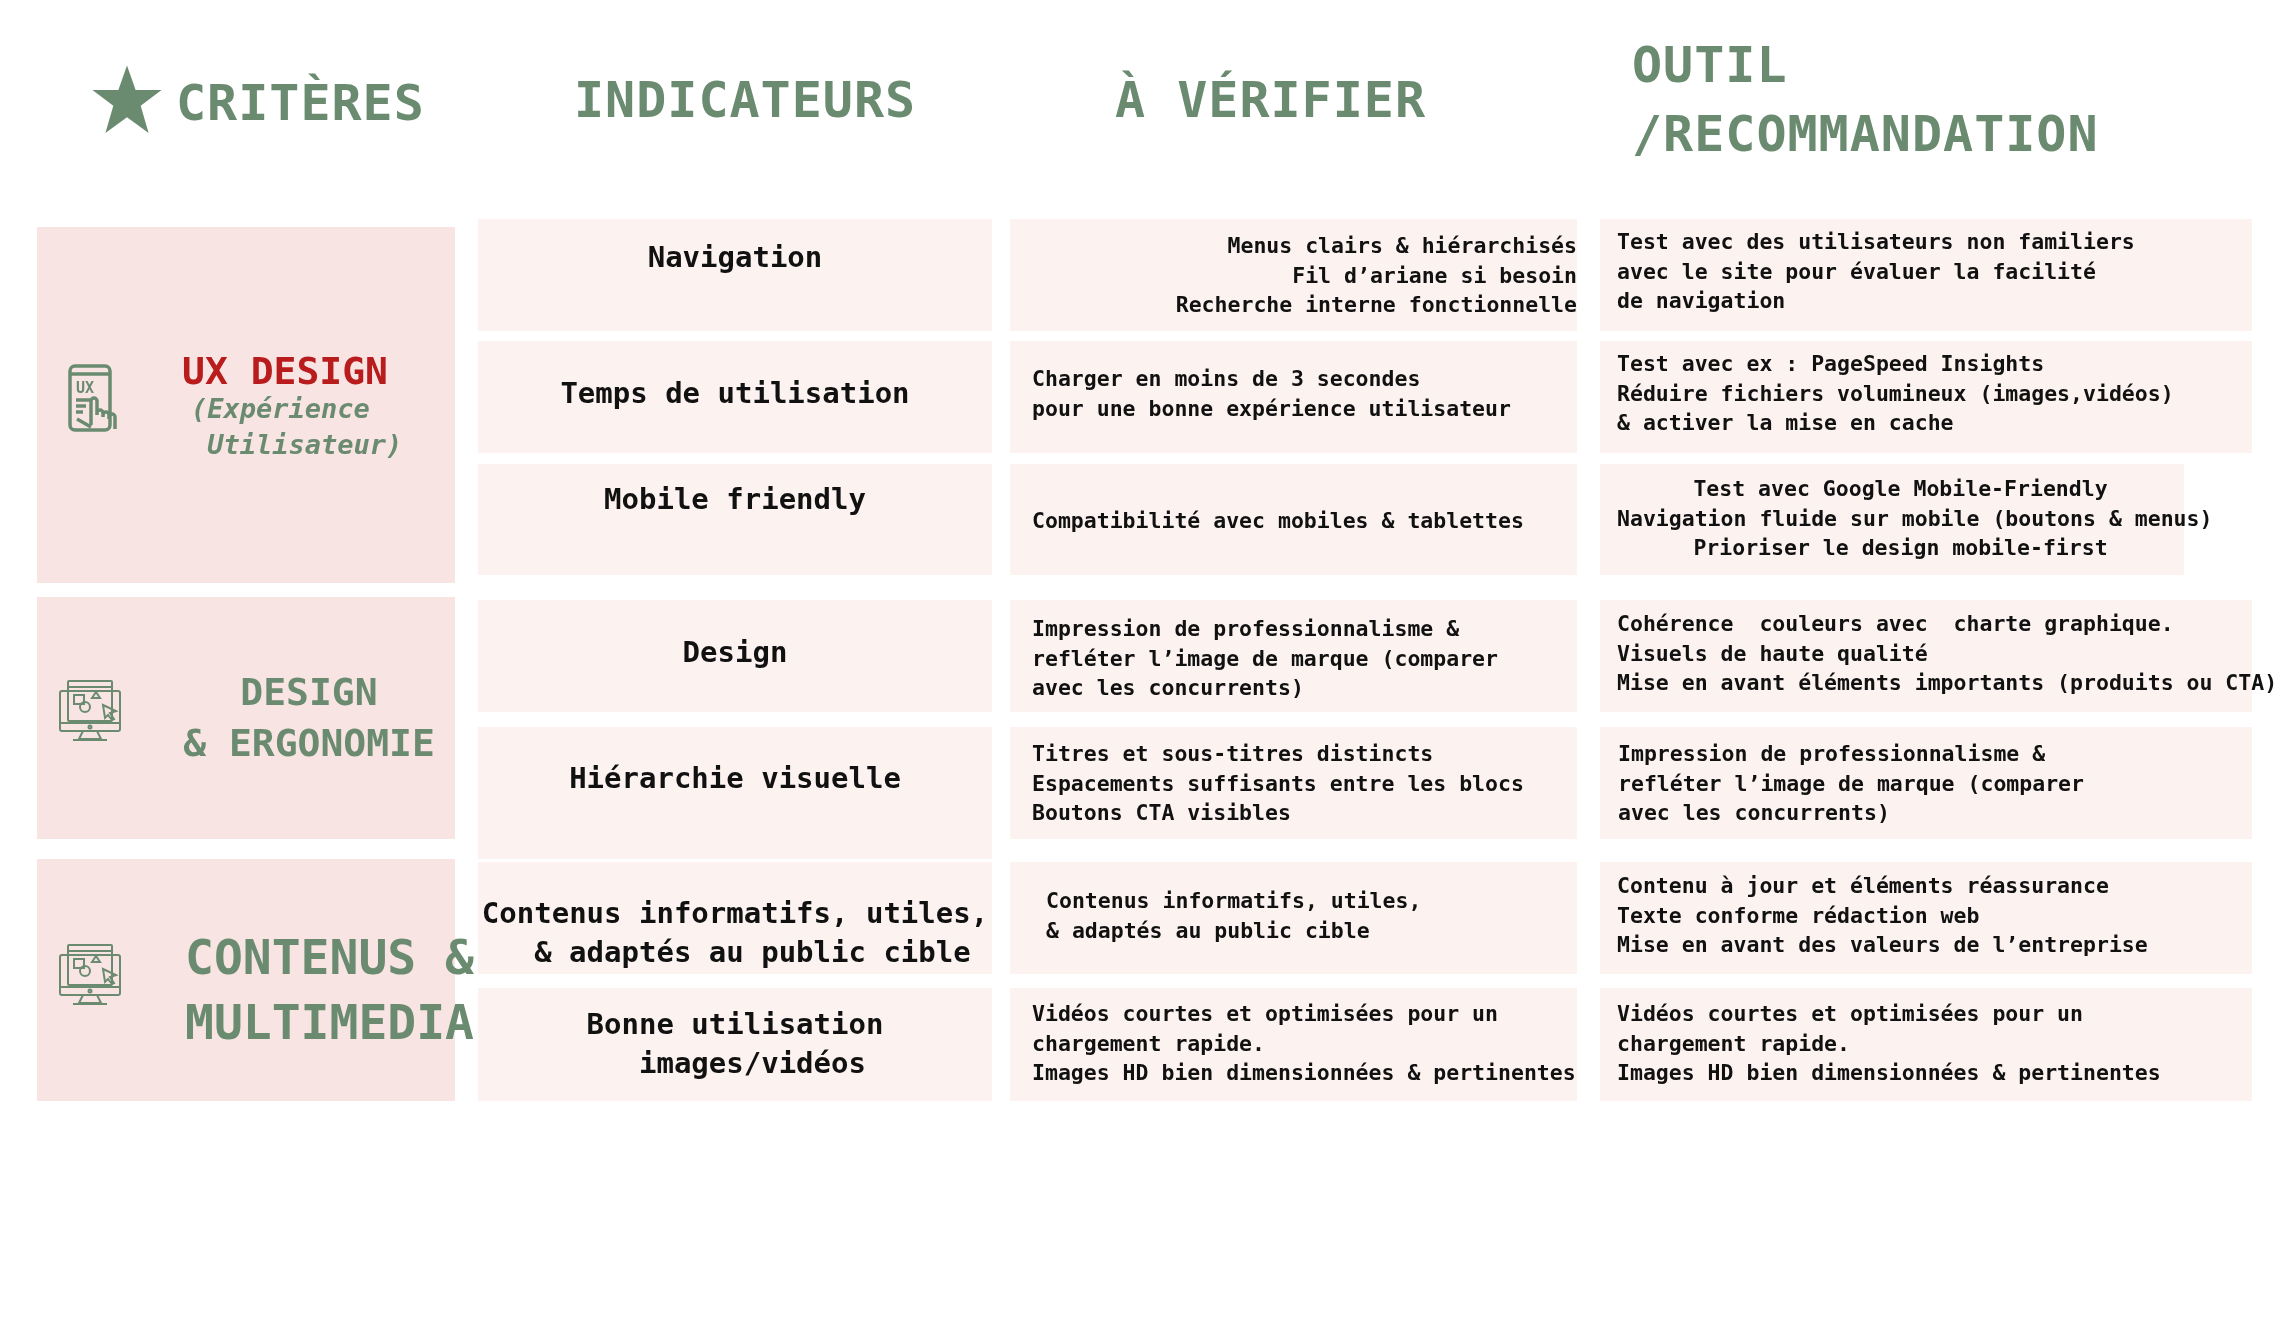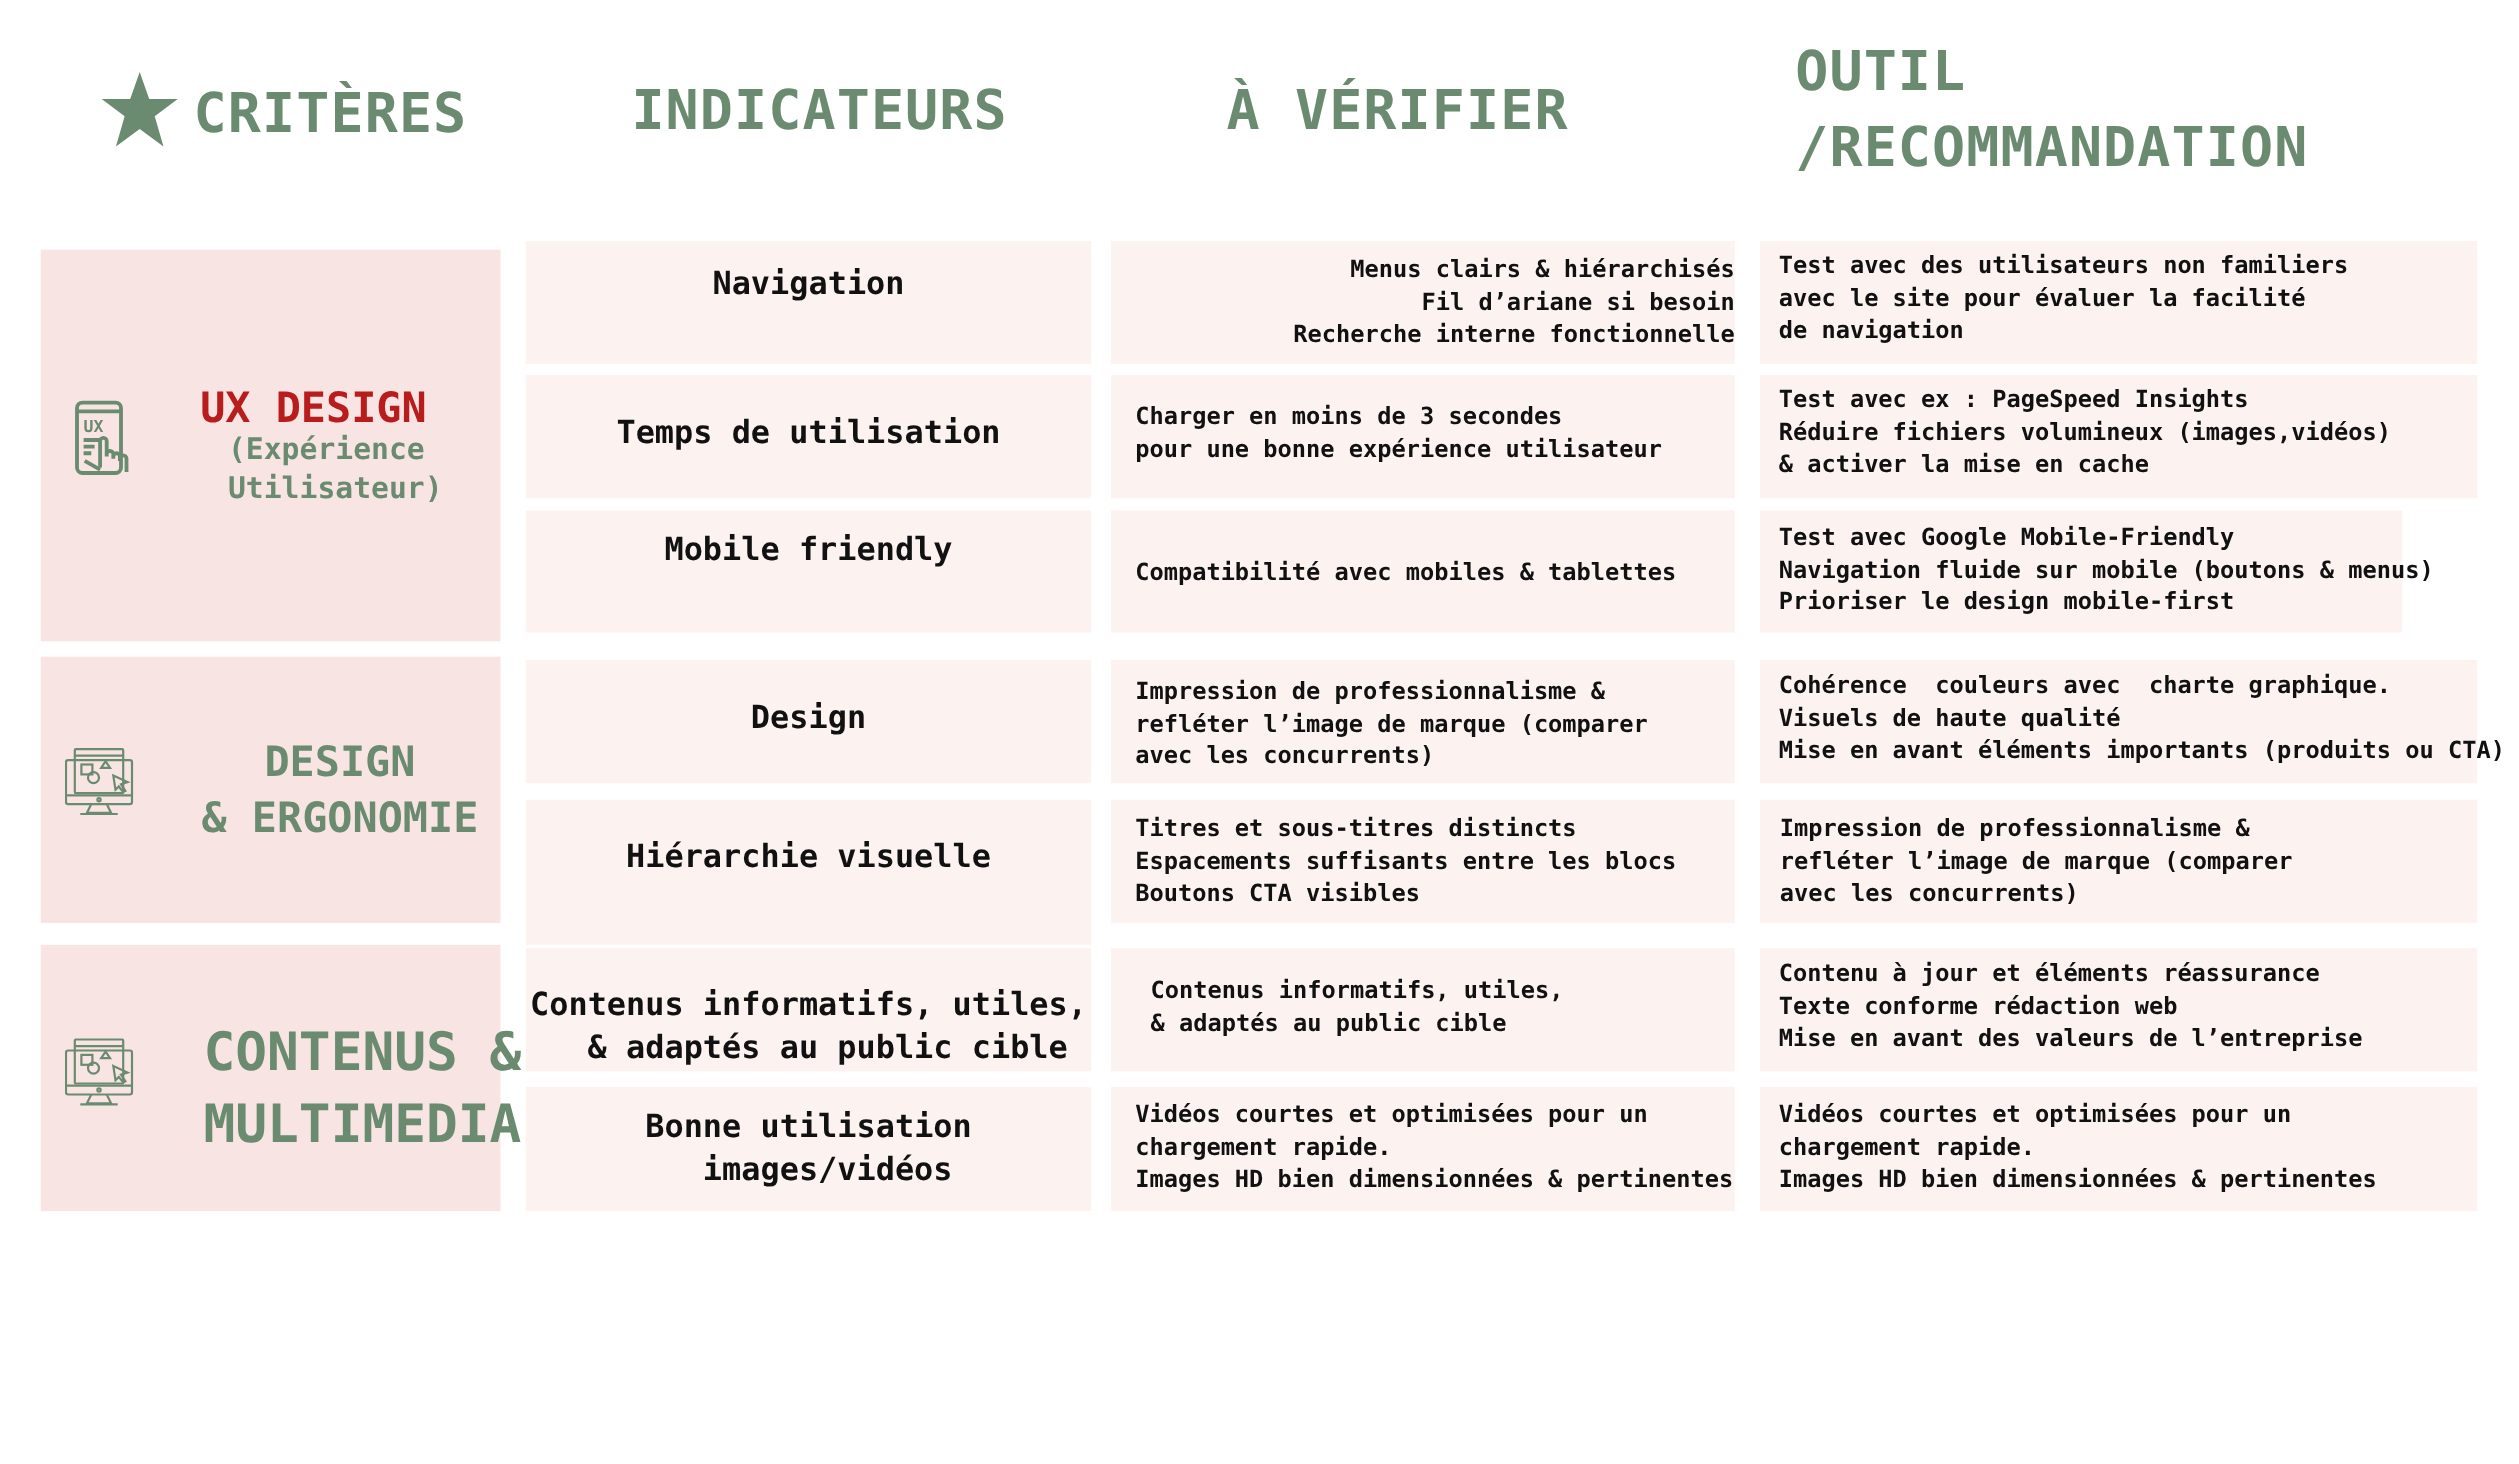--- a/index.html
+++ b/index.html
@@ -33,21 +33,21 @@
     <rect x="3" y="3" width="40" height="64" rx="5"></rect>
     <line x1="3" y1="11" x2="43" y2="11"></line>
     <text x="9" y="30" fill="#6b8b71" stroke="none" font-size="15" font-weight="bold" font-family="DejaVu Sans Mono, monospace">UX</text>
     <line x1="9" y1="37" x2="25" y2="37"></line>
     <line x1="9" y1="43" x2="19" y2="43"></line>
     <line x1="9" y1="49" x2="16" y2="49"></line>
     <path d="M24 62 V38 a3 3 0 0 1 6 0 V52 M30 50 a3 3 0 0 1 6 0 V54 M36 52 a3 3 0 0 1 6 0 V56 M42 54 a3 3 0 0 1 6 0 V66"></path>
     <path d="M10 56 L24 64"></path>
   </svg>
   <div class="title" style="left:145px;top:122px;font-size:38px;color:#b91c1c;">UX DESIGN</div>
-  <div class="title" style="left:154px;top:164px;font-size:27px;text-align:center;line-height:1.35;">(Expérience
+  <div class="title" style="left:154px;top:164px;font-size:27px;text-align:left;line-height:1.35;font-style:italic;">(Expérience
  Utilisateur)</div>
 </div>
 
 <div class="crit" style="left:37px;top:597px;width:418px;height:242px;">
   <svg class="icon" style="left:22px;top:82px;" width="64" height="64" viewBox="0 0 64 64" fill="none" stroke="#6b8b71" stroke-width="2">
     <rect x="1" y="12" width="60" height="40" rx="2"></rect>
     <rect x="9" y="2" width="44" height="40" rx="1"></rect>
     <line x1="9" y1="8" x2="53" y2="8"></line>
     <line x1="1" y1="44" x2="61" y2="44"></line>
     <rect x="15" y="16" width="10" height="9"></rect>
@@ -90,21 +90,21 @@
 
 <div class="cell ind" style="left:478px;top:341px;width:514px;height:112px;padding-top:33px;"><span>Temps de utilisation</span></div>
 <div class="cell txt" style="left:1010px;top:341px;width:567px;height:112px;padding:23px 0 0 22px;"><span>Charger en moins de 3 secondes
 pour une bonne expérience utilisateur</span></div>
 <div class="cell txt" style="left:1600px;top:341px;width:652px;height:112px;padding:8px 0 0 17px;"><span>Test avec ex : PageSpeed Insights
 Réduire fichiers volumineux (images,vidéos)
 &amp; activer la mise en cache</span></div>
 
 <div class="cell ind" style="left:478px;top:464px;width:514px;height:111px;padding-top:16px;"><span>Mobile friendly</span></div>
 <div class="cell txt" style="left:1010px;top:464px;width:567px;height:111px;padding:42px 0 4px 22px;"><span>Compatibilité avec mobiles &amp; tablettes</span></div>
-<div class="cell txt" style="left:1600px;top:464px;width:584px;height:111px;padding:10px 0 0 17px;"><span>Test avec Google Mobile-Friendly
+<div class="cell txt" style="left:1600px;top:464px;width:584px;height:111px;padding:10px 0 0 17px;text-align:center;"><span>Test avec Google Mobile-Friendly
 Navigation fluide sur mobile (boutons &amp; menus)
 Prioriser le design mobile-first</span></div>
 
 <div class="cell ind" style="left:478px;top:600px;width:514px;height:112px;padding-top:33px;"><span>Design</span></div>
 <div class="cell txt" style="left:1010px;top:600px;width:567px;height:112px;padding:14px 0 0 22px;"><span>Impression de professionnalisme &amp;
 refléter l’image de marque (comparer
 avec les concurrents)</span></div>
 <div class="cell txt" style="left:1600px;top:600px;width:652px;height:112px;padding:9px 0 0 17px;"><span>Cohérence  couleurs avec  charte graphique.
 Visuels de haute qualité
 Mise en avant éléments importants (produits ou CTA)</span></div>

